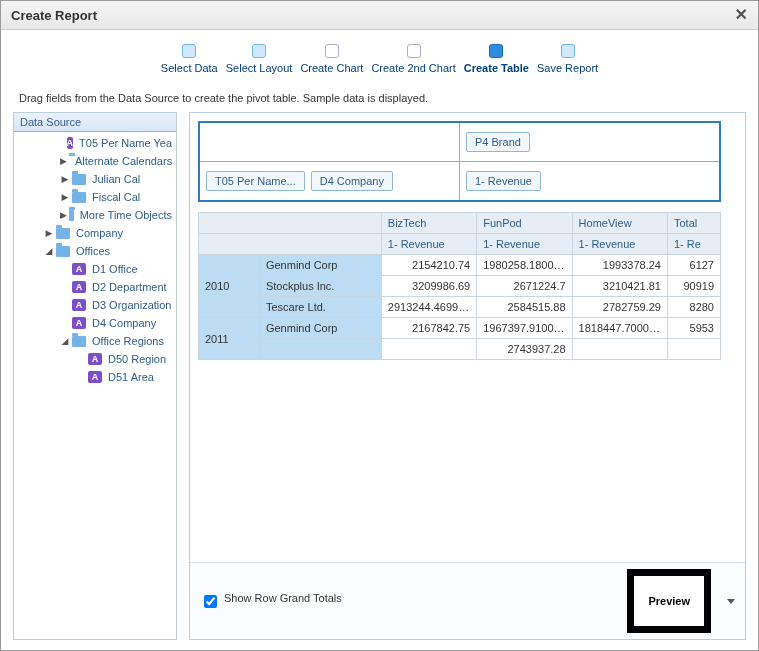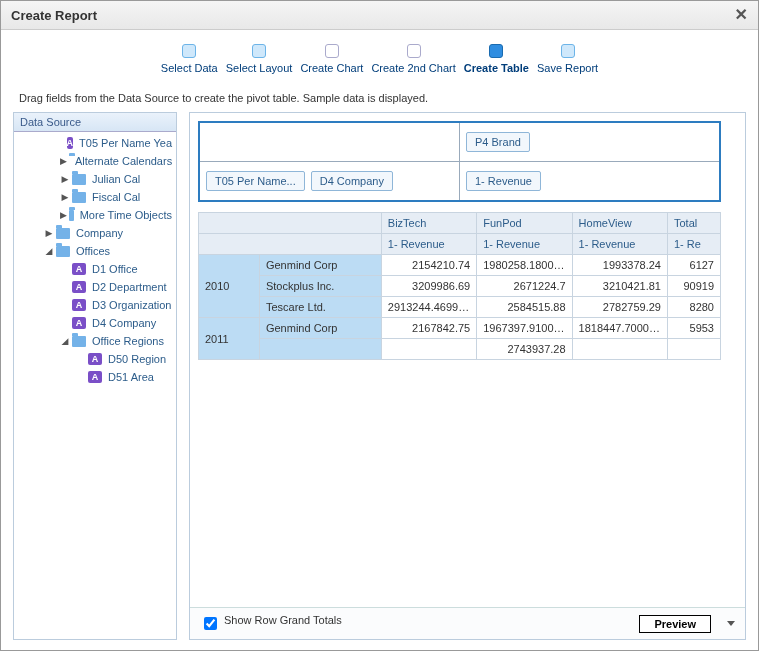--- a/index.html
+++ b/index.html
@@ -195,23 +195,23 @@
     display: flex;
     align-items: center;
     gap: 14px;
     padding: 6px 10px;
     border-top: 1px solid #cdd;
     background: #fbfcfd;
   }
   .options-row label { display: flex; align-items: flex-start; gap: 4px; color: #333; }
   .spacer { flex: 1; }
   .prev-btn {
-    border: 1px solid #000000;
+    border: 7px solid #000000;
     background: #fff;
-    padding: 2px 14px;
+    padding: 19px 14px;
     cursor: pointer;
     font-size: 11px;
     font-weight: bold;
   }
   .caret {
     width: 0; height: 0;
     border-left: 4px solid transparent;
     border-right: 4px solid transparent;
     border-top: 5px solid #555;
     margin-left: 2px;

